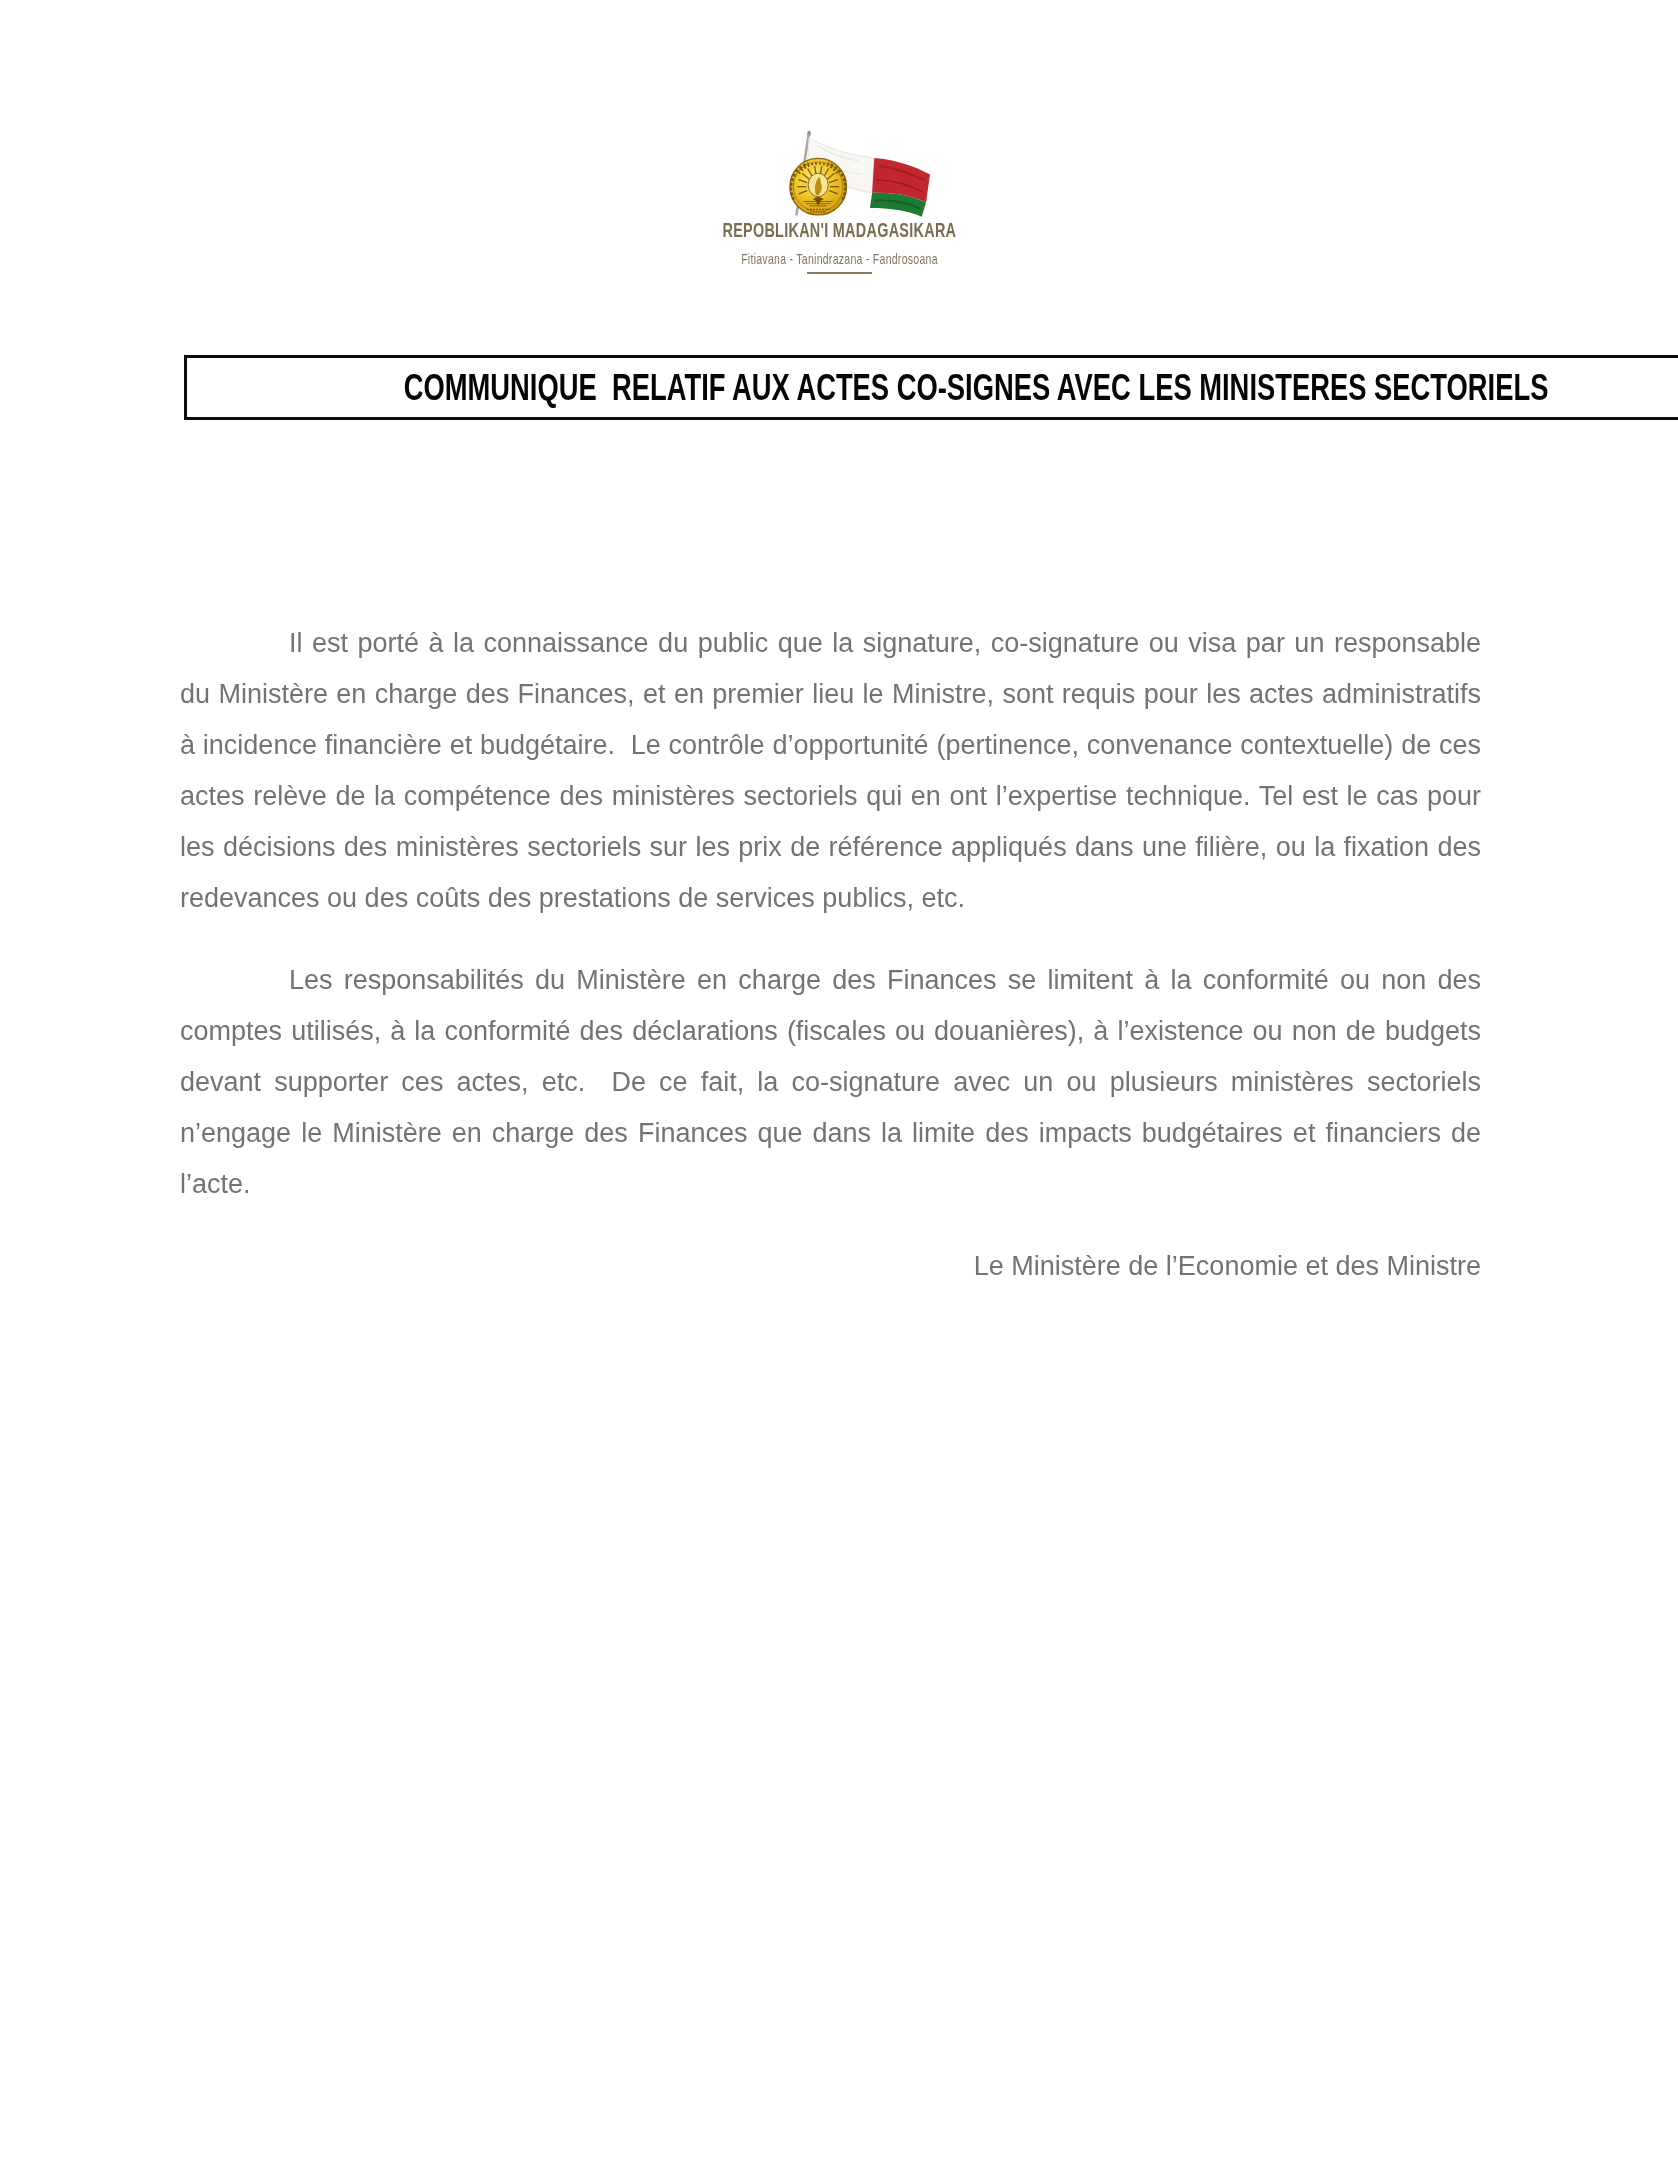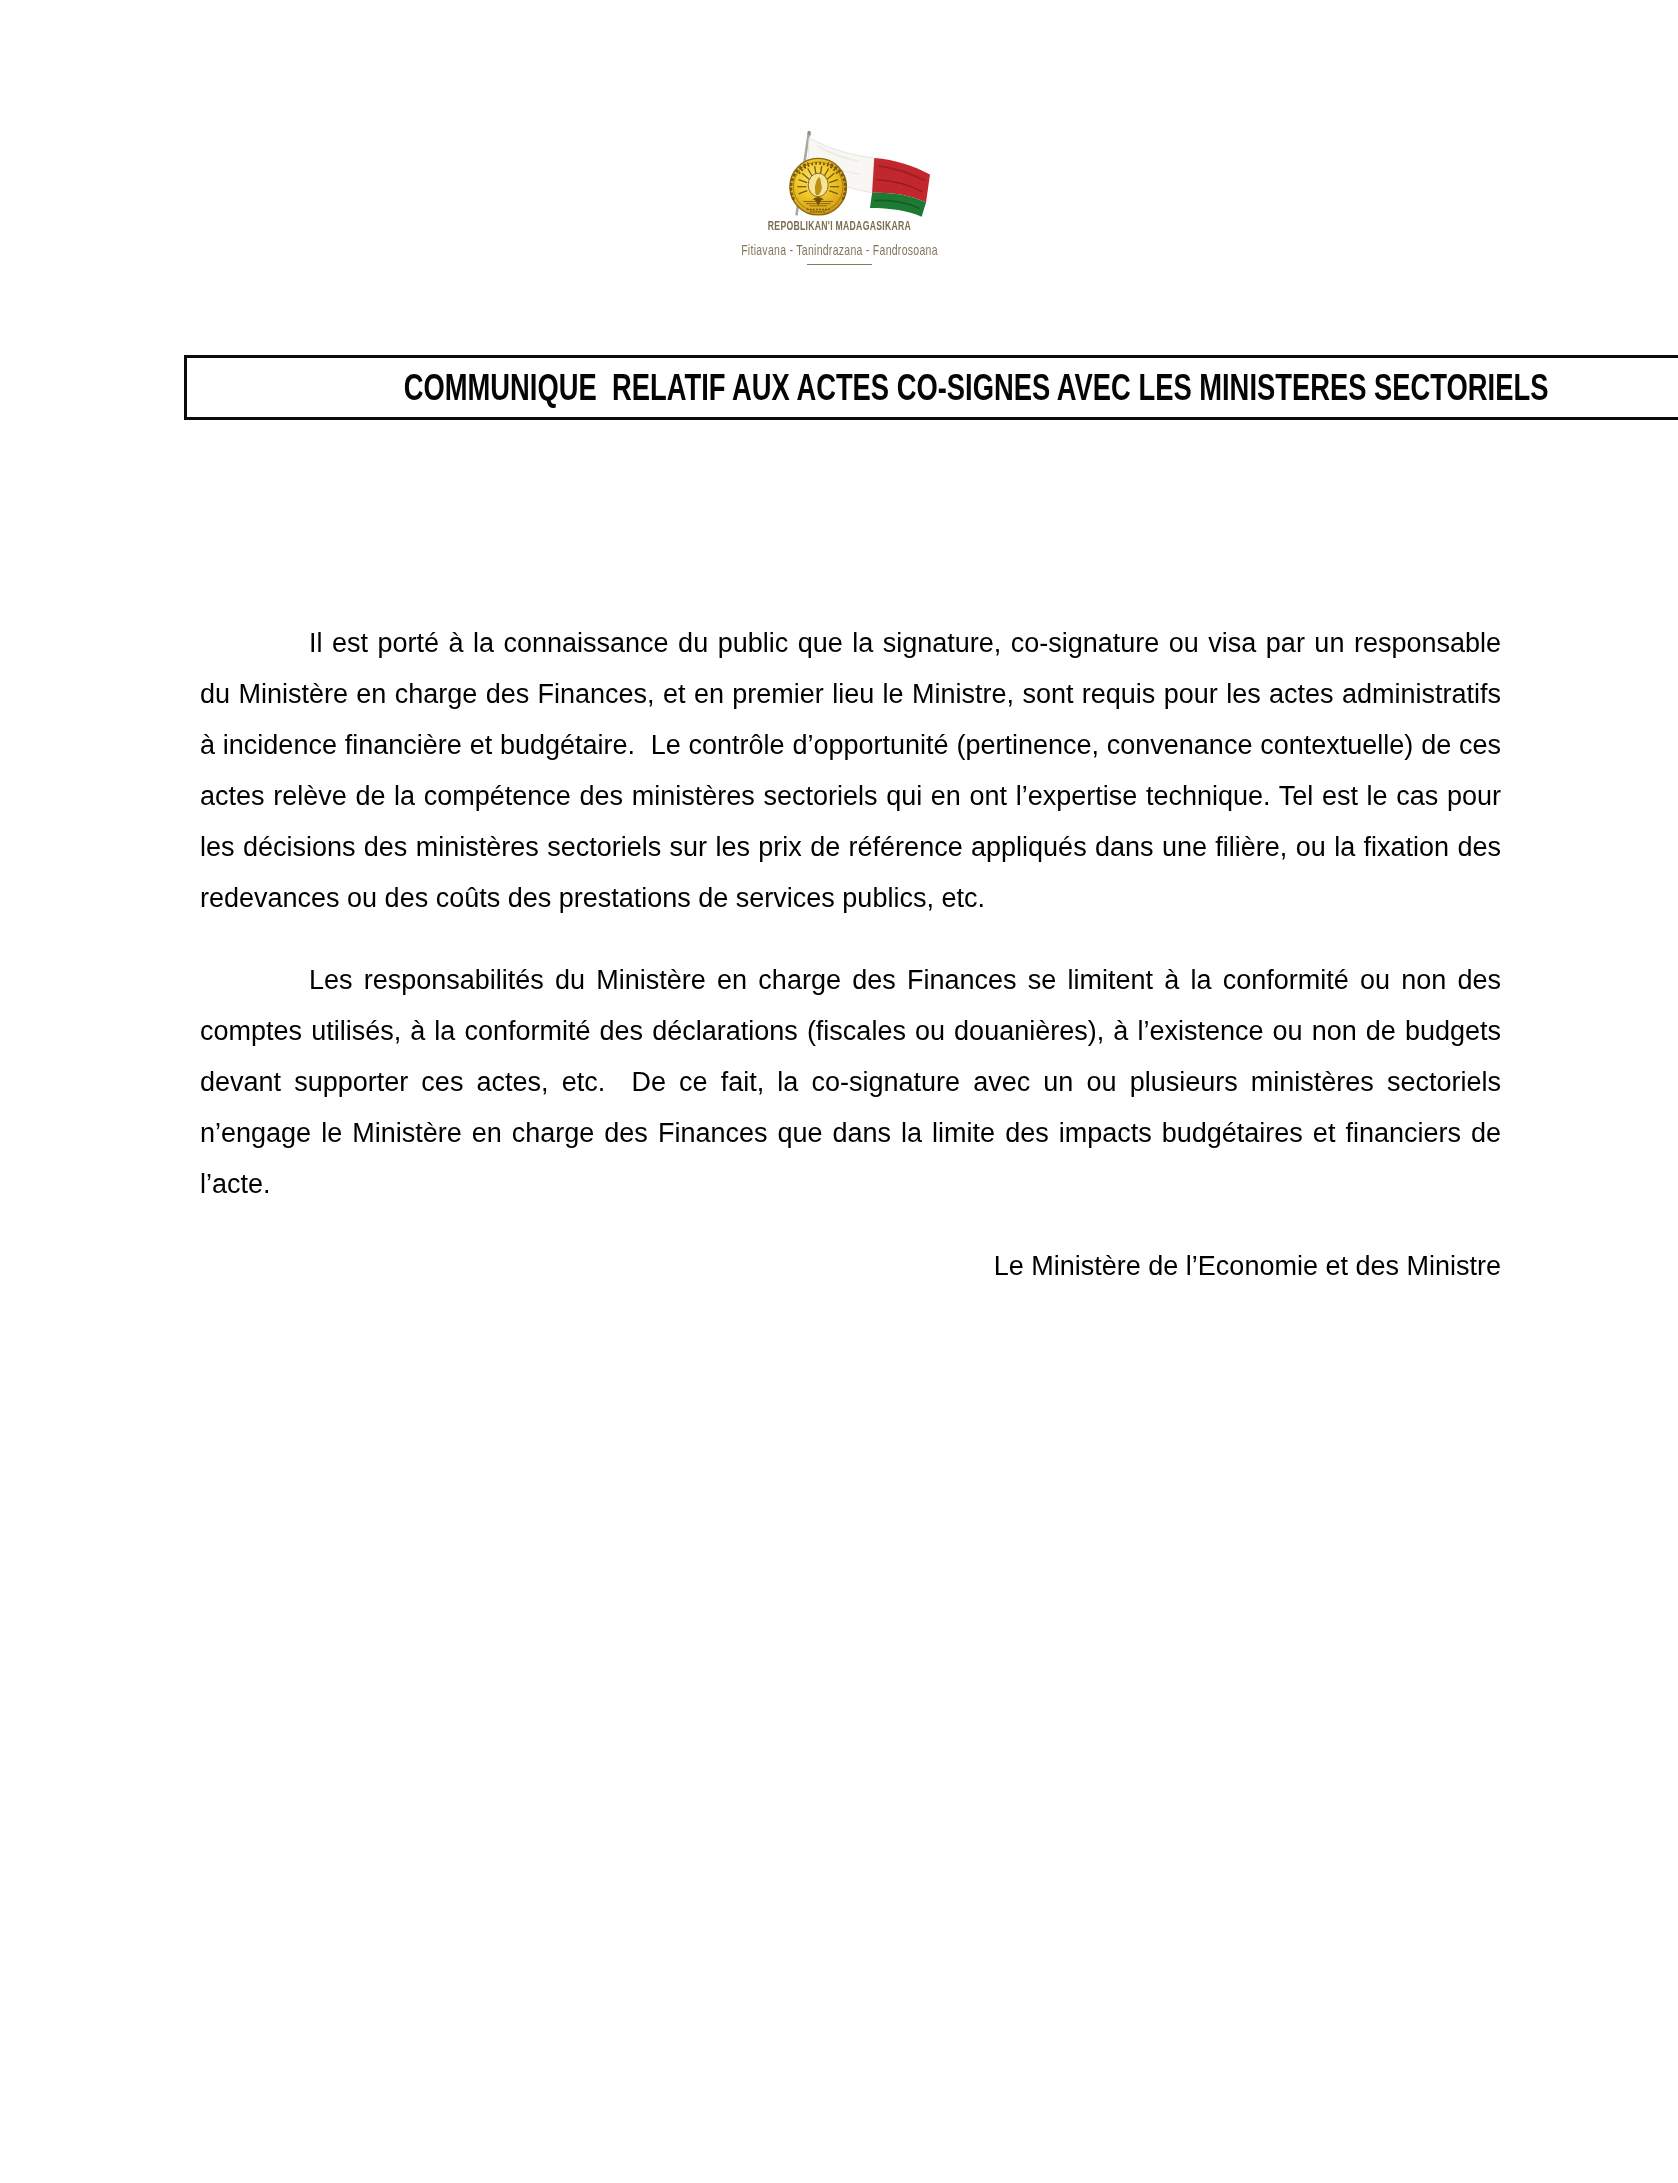--- a/index.html
+++ b/index.html
@@ -20,21 +20,21 @@
     left: 0;
     width: 100%;
     display: flex;
     flex-direction: column;
     align-items: center;
   }
   .emblem-art { display: block; }
   .country {
     margin-top: 1.7px;
     font-weight: bold;
-    font-size: 12px;
+    font-size: 20px;
     line-height: 1.05;
     white-space: nowrap;
   }
   .motto {
     margin-top: 10px;
     font-size: 15px;
     line-height: 1.1;
     white-space: nowrap;
   }
   .squeeze-72 { display: inline-block; transform: scaleX(0.72); transform-origin: 50% 50%; letter-spacing: 0.4px; }
@@ -86,26 +86,26 @@
     font-size: 36px;
     line-height: 1;
     color: #050505;
     white-space: pre;
   }
 
   
   .body-text {
     position: absolute;
     top: 618px;
-    left: 200px;
+    left: 180px;
     width: 1301px;
     font-size: 27px;
     line-height: 51px;
     text-align: justify;
-    color: #000000;
+    color: #737373;
   }
   .body-text p {
     margin: 0 0 31px 0;
     text-indent: 109px;
     white-space: pre-wrap;
   }
   .body-text p.signature {
     text-align: right;
     text-indent: 0;
     margin-bottom: 0;

